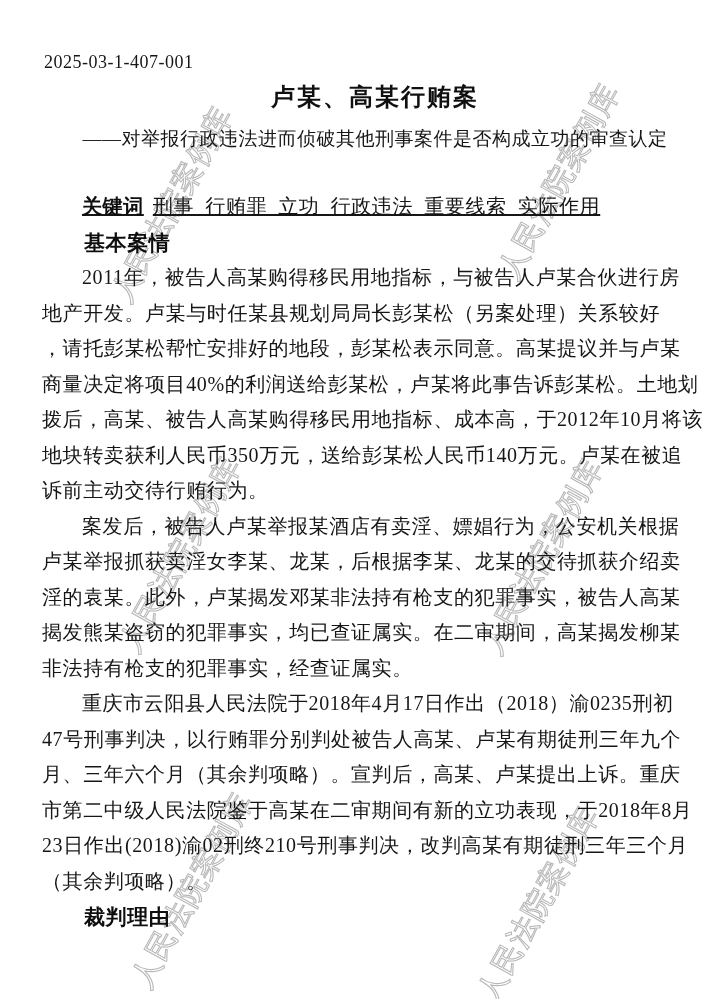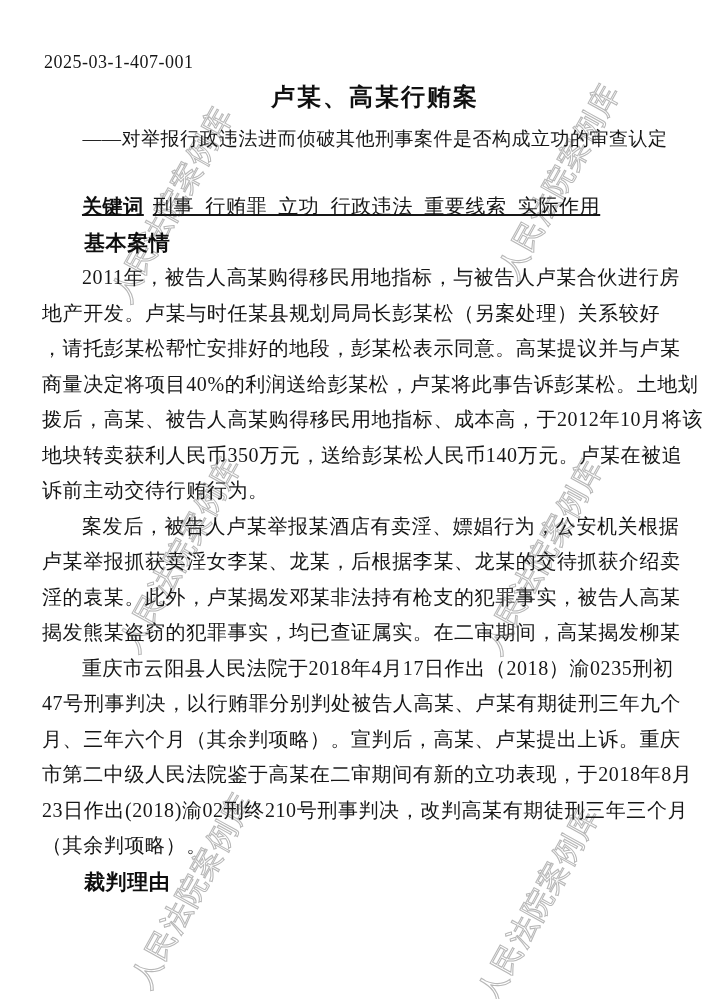--- a/index.html
+++ b/index.html
@@ -105,20 +105,21 @@
         <div class="tline">拨后，高某、被告人高某购得移民用地指标、成本高，于2012年10月将该</div>
         <div class="tline">地块转卖获利人民币350万元，送给彭某松人民币140万元。卢某在被追</div>
         <div class="tline">诉前主动交待行贿行为。</div>
       </div>
 
     <div class="para">
         <div class="tline">案发后，被告人卢某举报某酒店有卖淫、嫖娼行为，公安机关根据</div>
         <div class="tline">卢某举报抓获卖淫女李某、龙某，后根据李某、龙某的交待抓获介绍卖</div>
         <div class="tline">淫的袁某。此外，卢某揭发邓某非法持有枪支的犯罪事实，被告人高某</div>
         <div class="tline">揭发熊某盗窃的犯罪事实，均已查证属实。在二审期间，高某揭发柳某</div>
+        <div class="tline">非法持有枪支的犯罪事实，经查证属实。</div>
       </div>
 
     <div class="para">
         <div class="tline">重庆市云阳县人民法院于2018年4月17日作出（2018）渝0235刑初</div>
         <div class="tline">47号刑事判决，以行贿罪分别判处被告人高某、卢某有期徒刑三年九个</div>
         <div class="tline">月、三年六个月（其余判项略）。宣判后，高某、卢某提出上诉。重庆</div>
         <div class="tline">市第二中级人民法院鉴于高某在二审期间有新的立功表现，于2018年8月</div>
         <div class="tline">23日作出(2018)渝02刑终210号刑事判决，改判高某有期徒刑三年三个月</div>
         <div class="tline">（其余判项略）。</div>
       </div>

